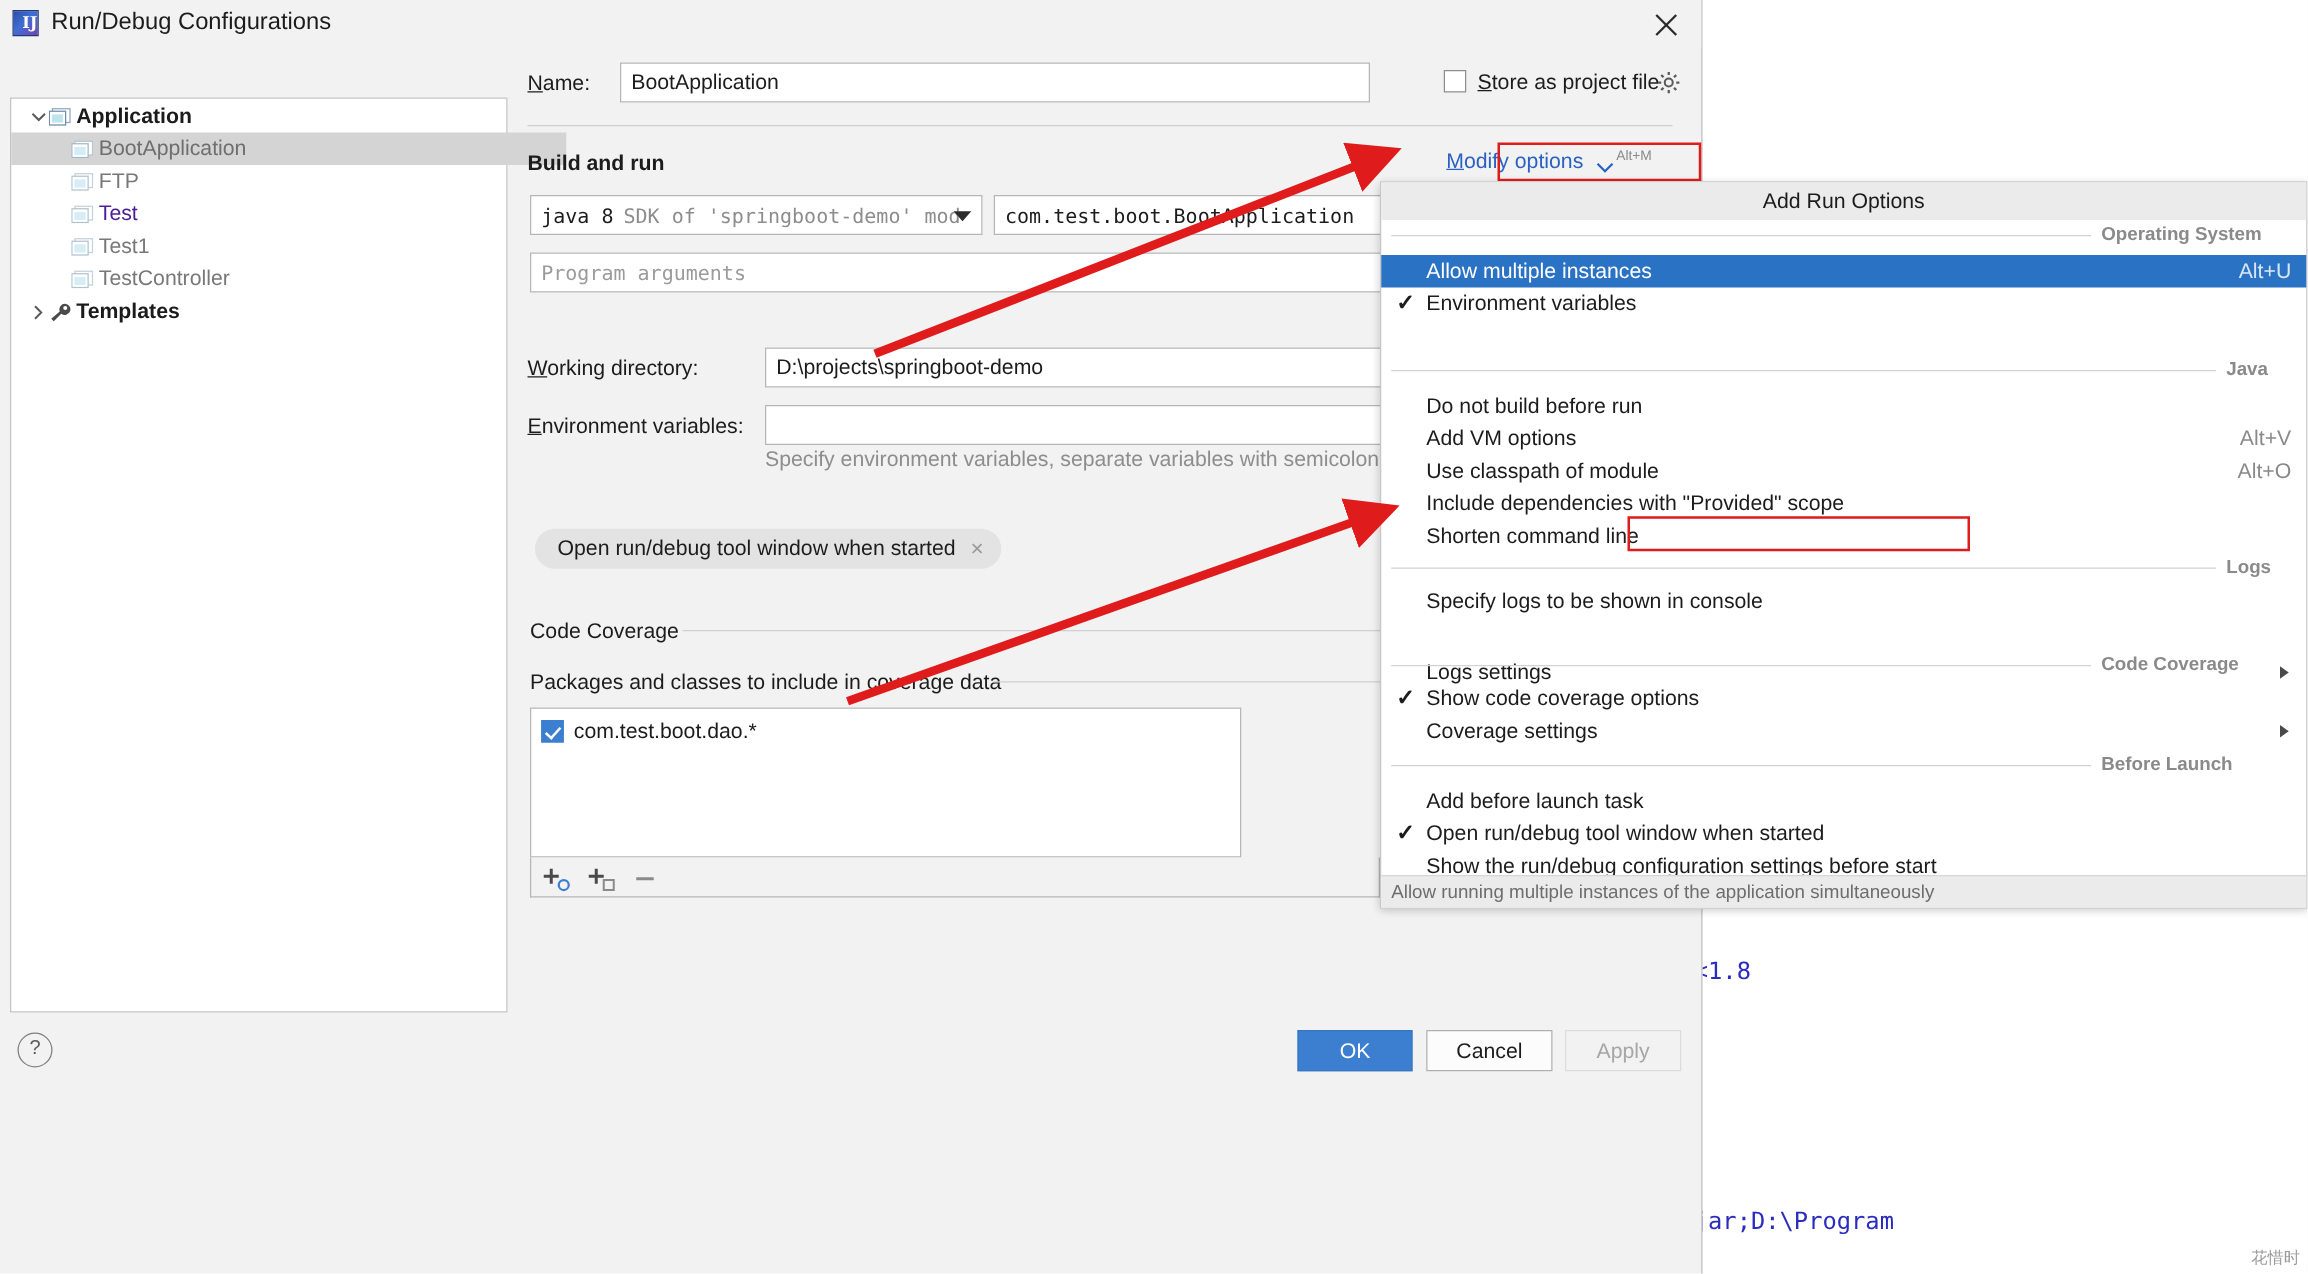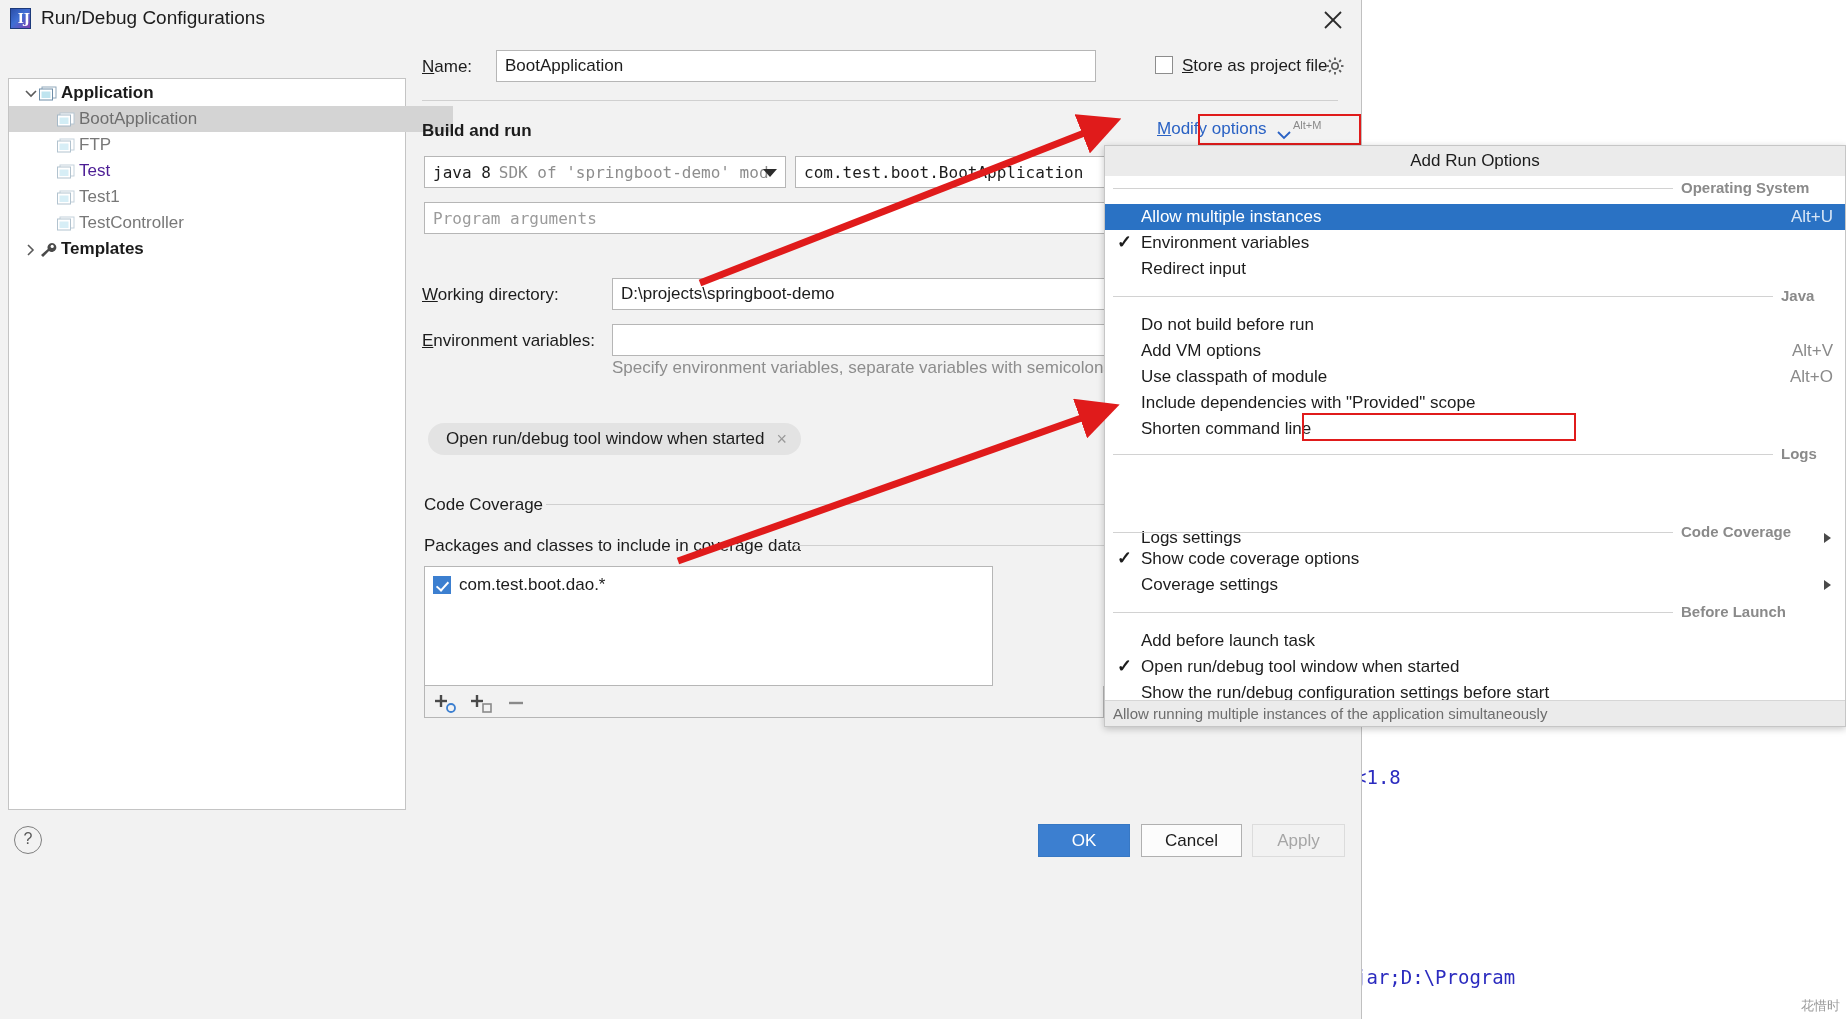--- a/index.html
+++ b/index.html
@@ -578,23 +578,20 @@
       <div class="line-r" style="width:0px;"></div>
     </div>
     <div class="menu-item hl" style="top:58px;">
       <span class="mlabel">Allow multiple instances</span>
       <span class="mkey">Alt+U</span>
     </div>
     <div class="menu-item" style="top:84px;">
       <span class="chk">✓</span>
       <span class="mlabel">Environment variables</span>
     </div>
-    <div class="menu-item" style="top:110px;">
-      <span class="mlabel">Redirect input</span>
-    </div>
 
     <div class="menu-sep" style="top:140px;">
       <div class="line-l" style="width:660px;"></div>
       <div class="cap" style="left:668px;">Java</div>
     </div>
     <div class="menu-item" style="top:166px;">
       <span class="mlabel">Do not build before run</span>
     </div>
     <div class="menu-item" style="top:192px;">
       <span class="mlabel">Add VM options</span>
@@ -607,20 +604,23 @@
     <div class="menu-item" style="top:244px;">
       <span class="mlabel">Include dependencies with "Provided" scope</span>
     </div>
     <div class="menu-item" style="top:270px;">
       <span class="mlabel">Shorten command line</span>
     </div>
 
     <div class="menu-sep" style="top:298px;">
       <div class="line-l" style="width:660px;"></div>
       <div class="cap" style="left:668px;">Logs</div>
+    </div>
+    <div class="menu-item" style="top:322px;">
+      <span class="mlabel">Specify logs to be shown in console</span>
     </div>
     <div class="menu-item" style="top:348px;margin-top:31px;">
       <span class="mlabel">Logs settings</span>
       <span class="arrow"></span>
     </div>
 
     <div class="menu-sep" style="top:376px;">
       <div class="line-l" style="width:560px;"></div>
       <div class="cap" style="left:568px;">Code Coverage</div>
     </div>

